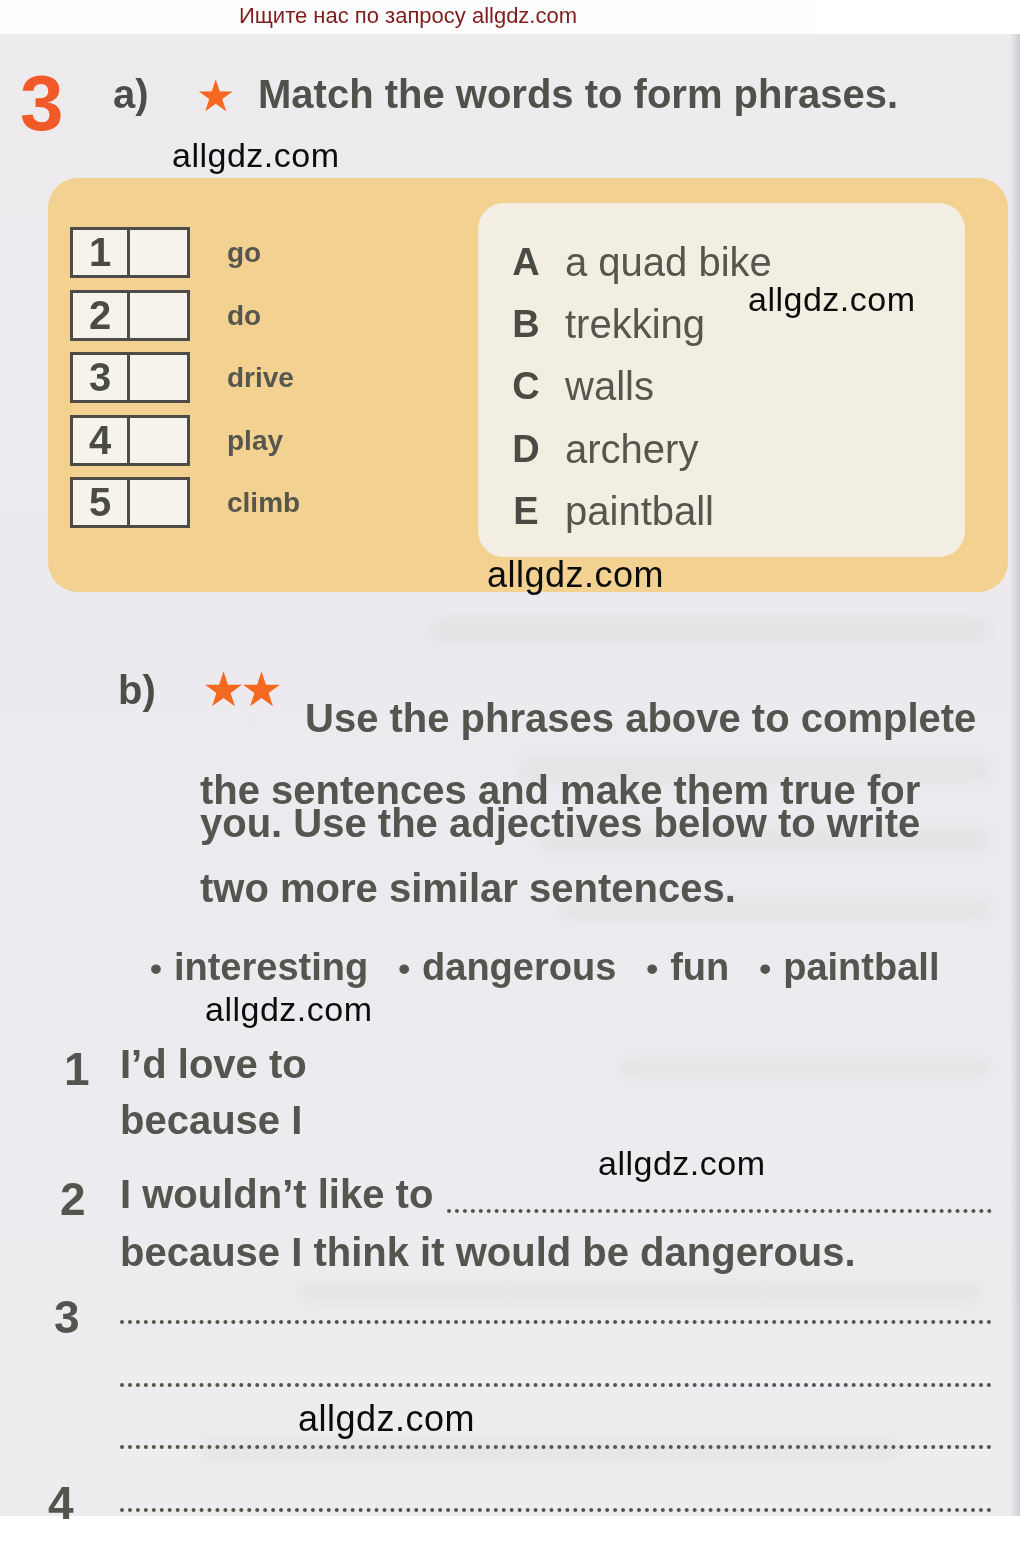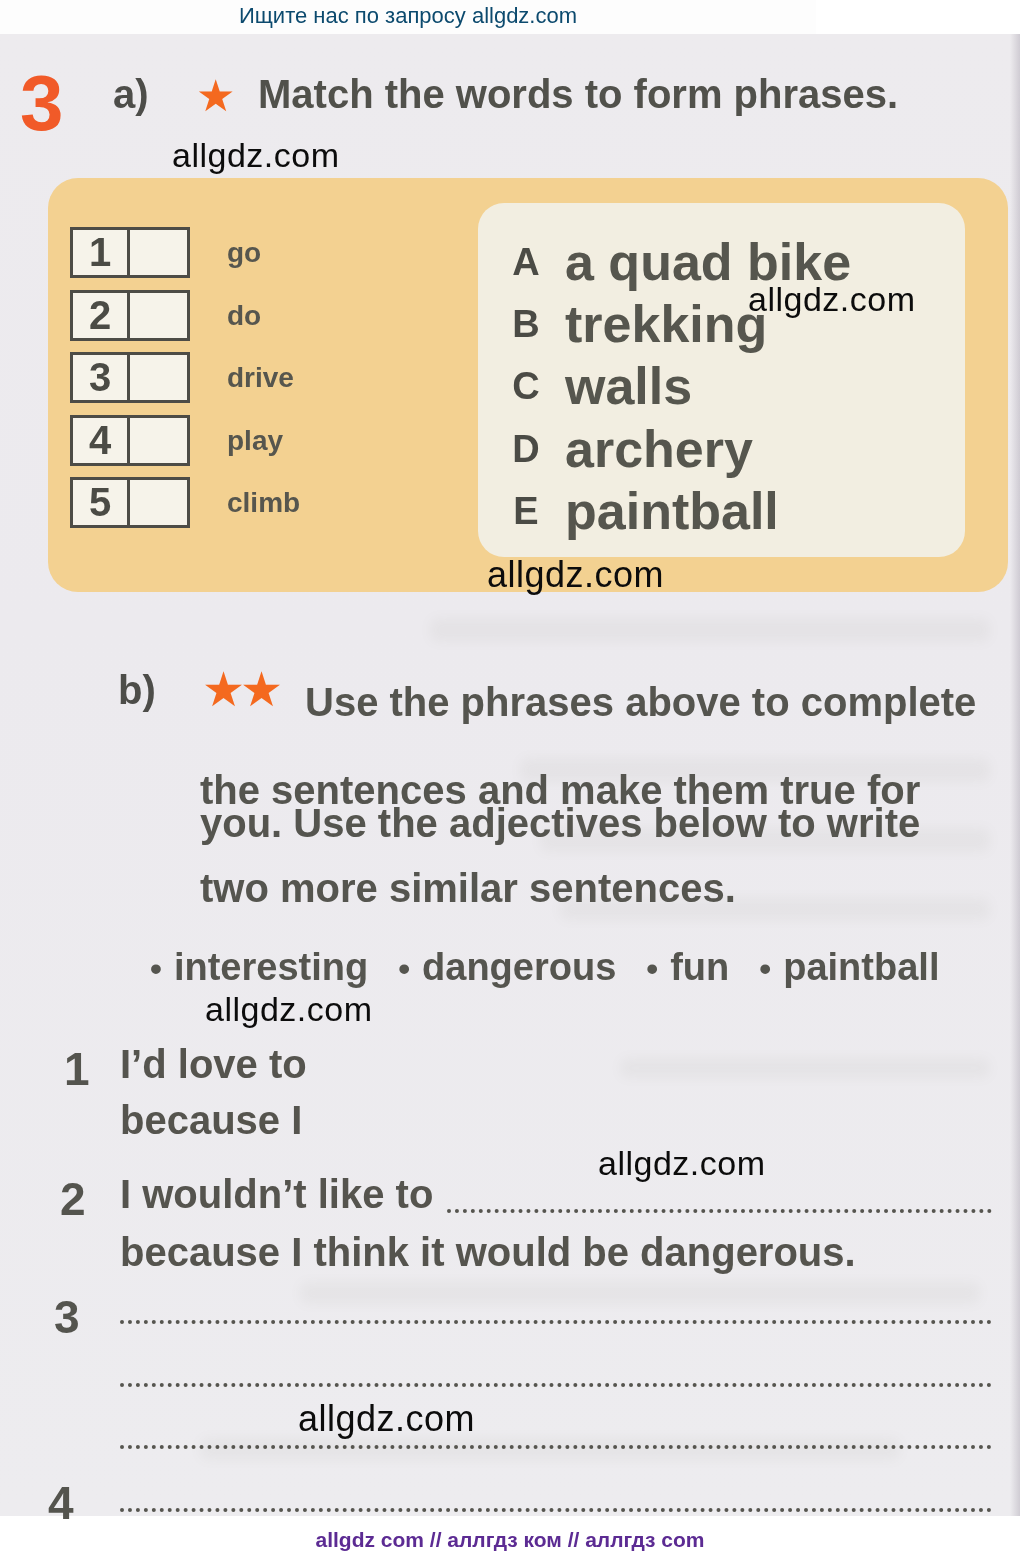--- a/index.html
+++ b/index.html
@@ -19,21 +19,21 @@
     position:absolute; right:0; top:34px; width:10px; height:1482px;
     background:linear-gradient(90deg, rgba(0,0,0,0) 0%, rgba(120,110,130,0.25) 100%);
   }
 
   
   .ghost { position:absolute; background:#6f6f60; opacity:0.055; filter:blur(6px); border-radius:8px; }
 
   .banner {
     position:absolute; left:0; top:0; width:816px; height:34px;
     background:#fdfdfd; text-align:center;
-    font-size:22px; line-height:32px; color:#0c4a6e; font-weight:400;
+    font-size:22px; line-height:32px; color:#7f1d1d; font-weight:400;
   }
 
   .big-num {
     position:absolute; left:20px; top:64px;
     font-size:78px; line-height:1; font-weight:700; color:#f15a28;
   }
 
   .h-label { position:absolute; font-size:40px; font-weight:700; color:#4d4d49; }
   .star    { position:absolute; font-size:44px; line-height:1; color:#f4691f; letter-spacing:-5px; }
   .h-title { position:absolute; font-size:40px; font-weight:700; color:#51514b; white-space:nowrap; }
@@ -57,21 +57,21 @@
   .cell-num {
     width:57px; height:100%; border-right:3px solid #4d4c46;
     display:flex; align-items:center; justify-content:center;
     font-size:40px; font-weight:700; color:#4b4b45;
   }
   .cell-answer { flex:1; height:100%; background:#f6f3ea; }
   .match-word { margin-left:37px; font-size:28px; font-weight:600; color:#56564e; }
 
   .option-row { position:absolute; left:505px; height:50px; display:flex; align-items:center; }
   .option-letter { width:42px; font-size:38px; font-weight:700; color:#4b4b45; text-align:center; }
-  .option-phrase { margin-left:18px; font-size:52px; font-weight:700; color:#56564e; white-space:nowrap; }
+  .option-phrase { margin-left:18px; font-size:40px; font-weight:400; color:#56564e; white-space:nowrap; }
 
   .b-line { position:absolute; font-size:40px; font-weight:700; color:#55554f; white-space:nowrap; }
 
   .adj-row {
     position:absolute; left:150px; top:946px; width:840px;
     display:flex; gap:30px; font-size:38px; font-weight:600; color:#55554f;
   }
   .adj-item { display:flex; align-items:baseline; gap:12px; white-space:nowrap; }
   .adj-bullet { font-size:34px; }
 
@@ -179,21 +179,21 @@
   <div class="option-row" style="top:486px;">
     <div class="option-letter">E</div>
     <div class="option-phrase">paintball</div>
   </div>
 
   <div class="watermark" style="left:748px; top:280px;">allgdz.com</div>
   <div class="watermark" style="left:487px; top:554px; font-size:36px;">allgdz.com</div>
 
   <div class="h-label" style="left:118px; top:668px;">b)</div>
   <div class="star" style="left:202px; top:666px; font-size:48px;">★★</div>
-  <div class="b-line" style="left:305px; top:680px;">Use the phrases above to complete</div>
+  <div class="b-line" style="left:305px; top:696px;">Use the phrases above to complete</div>
   <div class="b-line" style="left:200px; top:768px;">the sentences and make them true for</div>
   <div class="b-line" style="left:200px; top:801px;">you. Use the adjectives below to write</div>
   <div class="b-line" style="left:200px; top:866px;">two more similar sentences.</div>
 
   <div class="adj-row">
     <span class="adj-item">
       <span class="adj-bullet">•</span>
       <span>interesting</span>
     </span>
     <span class="adj-item">
@@ -232,15 +232,14 @@
 
   <div class="sent-num" style="left:54px; top:1294px;">3</div>
   <div class="dotline" style="top:1320px;"></div>
   <div class="dotline" style="top:1383px;"></div>
   <div class="watermark" style="left:298px; top:1398px; font-size:36px;">allgdz.com</div>
   <div class="dotline" style="top:1445px;"></div>
 
   <div class="sent-num" style="left:48px; top:1480px;">4</div>
   <div class="dotline" style="top:1508px;"></div>
 
-  <div class="footer">allgdz com  //  аллгдз ком  //  аллгдз com</div>
 
 </div>
 
 </body></html>

